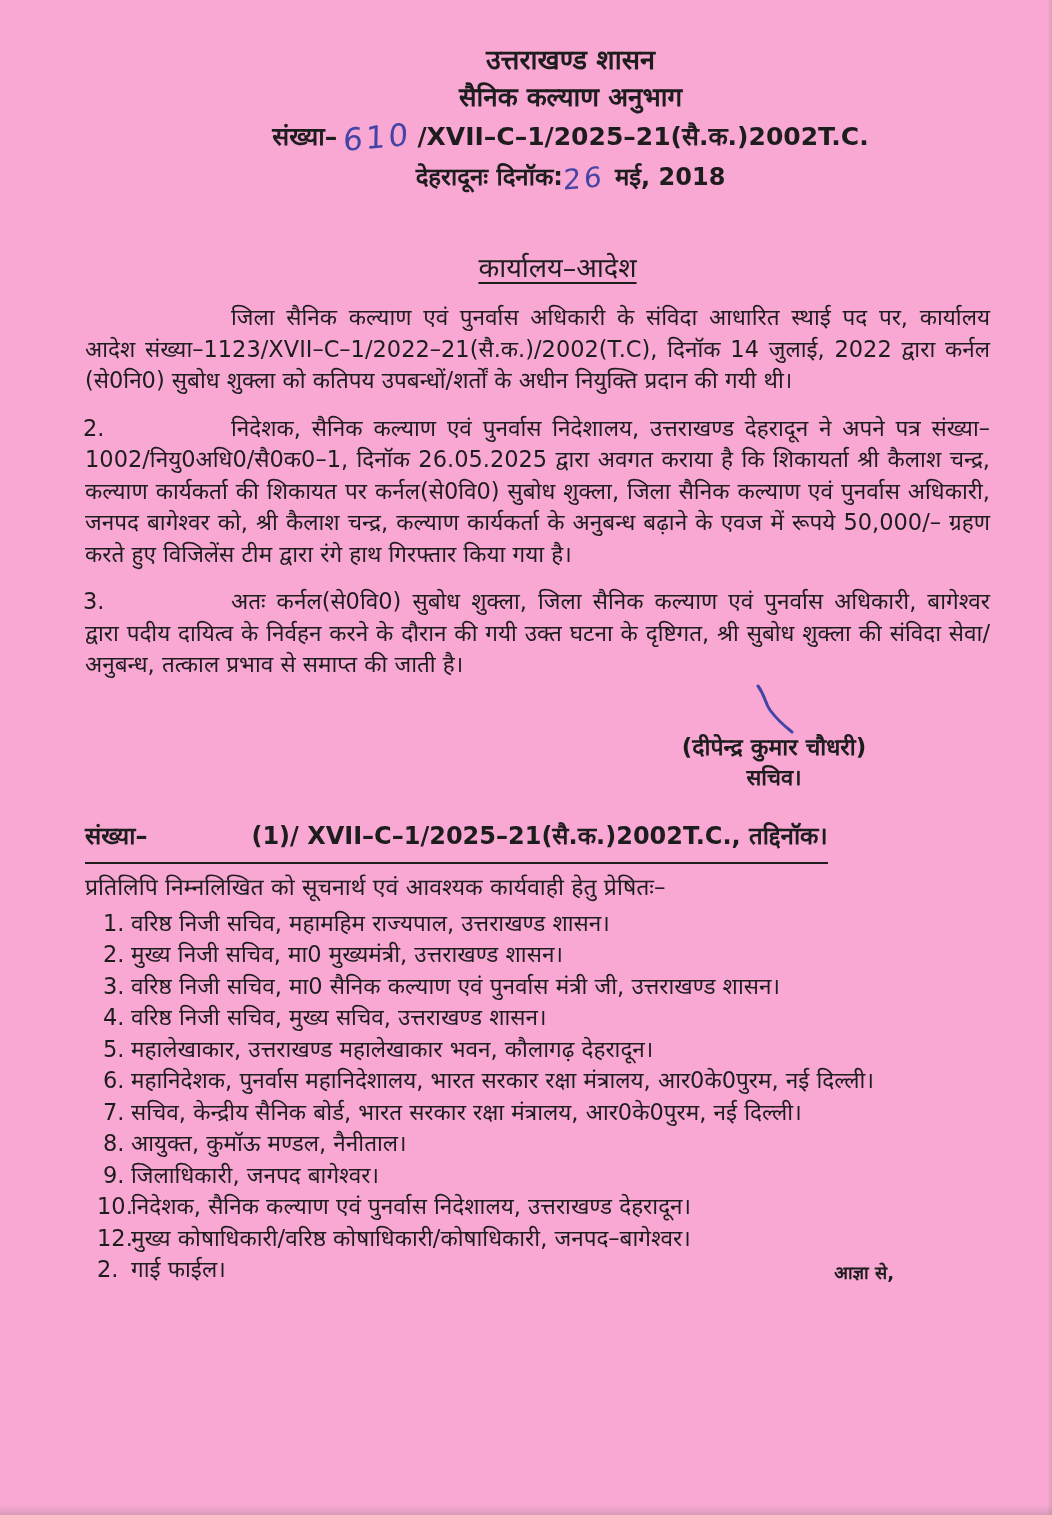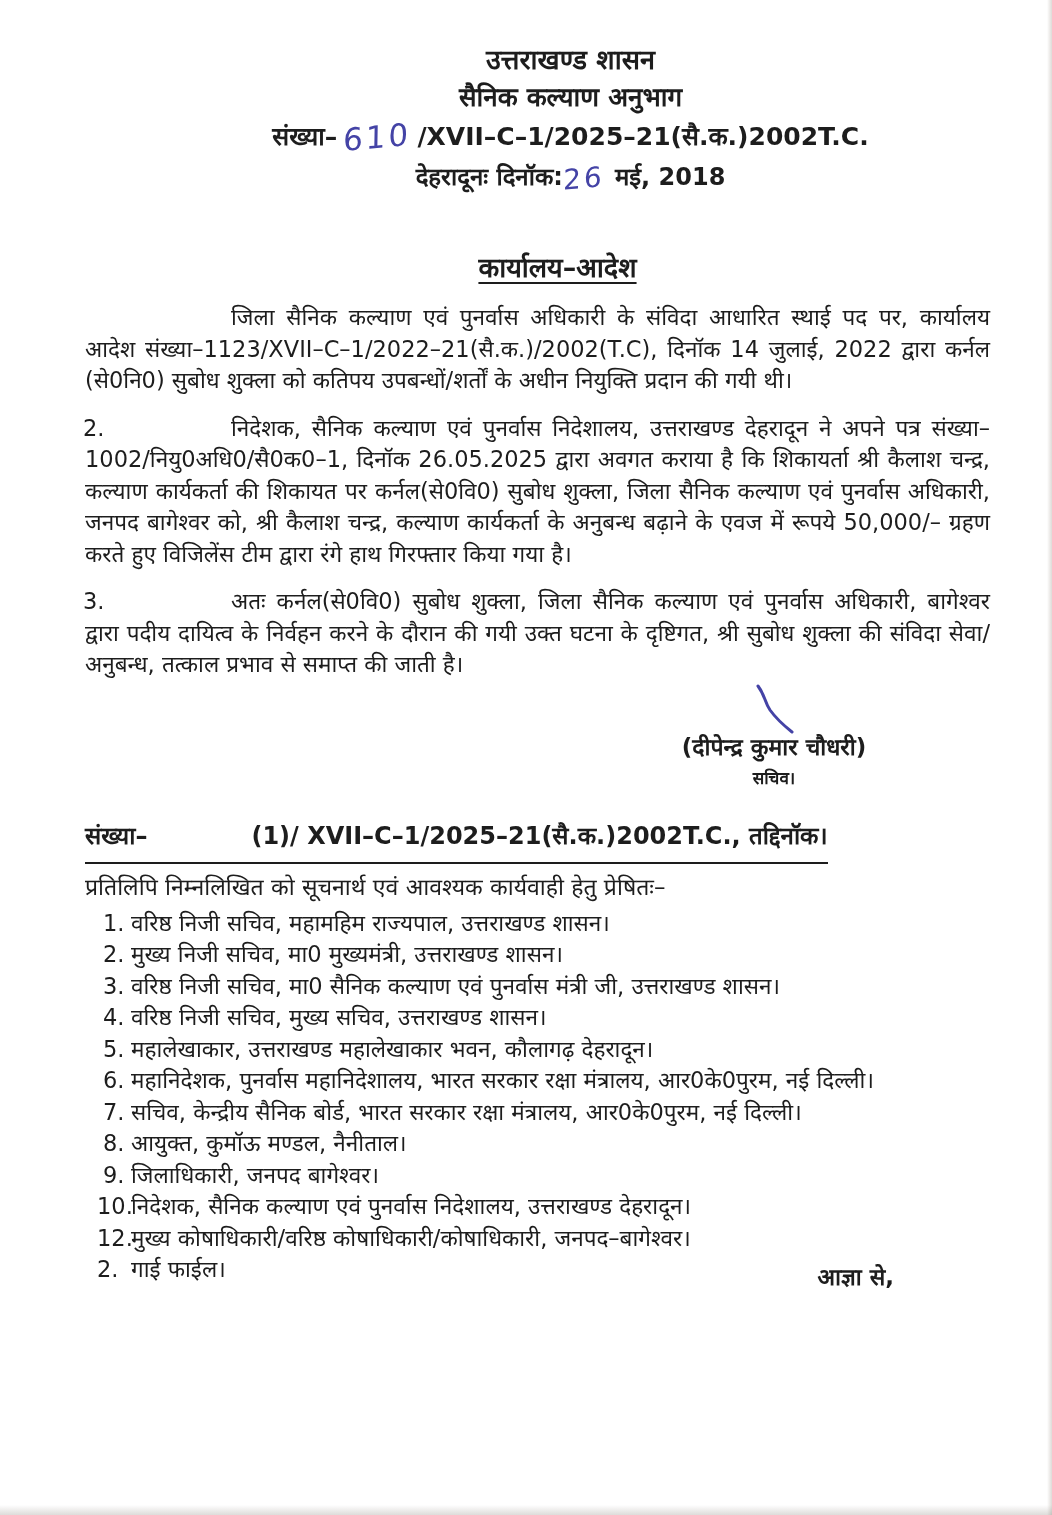--- a/index.html
+++ b/index.html
@@ -1,20 +1,20 @@
 <!DOCTYPE html>
 <html lang="hi"><head>
 <meta charset="utf-8">
 <style>
   html,body{margin:0;padding:0;background:#e8e8e8;}
   .page{
     position:relative;
     width:1052px;height:1515px;
     margin:0 auto;
-    background:#ffffff;
+    background:#f9a8d4;
     color:#1d1d1d;
     font-family:"DejaVu Sans","Liberation Sans",sans-serif;
     overflow:hidden;
     box-sizing:border-box;
     padding:42px 62px 20px 85px;
   }
   
   .edge-shadow-right{position:absolute;top:0;right:0;width:5px;height:100%;
     background:linear-gradient(to left,rgba(160,150,140,0.35),rgba(160,150,140,0));}
   .edge-shadow-bottom{position:absolute;left:0;bottom:0;width:100%;height:10px;
@@ -33,21 +33,21 @@
     font-weight:normal;
     letter-spacing:3px;
     transform:rotate(-5deg) skewX(-6deg);
     margin:0 6px;
     vertical-align:-3px;
   }
   .hand-num.small{font-size:28px;margin:0 2px 0 0;}
 
   .doc-title{
     text-align:center;margin:50px 0 0 40px;
-    font-size:27px;font-weight:bold;
+    font-size:27px;font-weight:normal;
     text-decoration:underline;
     text-underline-offset:5px;
   }
 
   .para{
     position:relative;
     margin-top:16px;
     font-size:22.5px;
     line-height:31.5px;
     text-align:justify;
@@ -55,21 +55,21 @@
   .para .pnum{position:absolute;left:-2px;top:0;}
   .para .ptext{display:block;text-indent:146px;}
 
   .sig-block{
     margin:2px 86px 0 auto;
     width:260px;
     text-align:center;
   }
   .sig-block .stroke{display:block;margin:0 auto -4px auto;}
   .sig-name{font-size:23px;font-weight:bold;line-height:32px;}
-  .sig-title{font-size:17px;font-weight:bold;line-height:30px;}
+  .sig-title{font-size:22px;font-weight:bold;line-height:30px;}
 
   .endorse-num{
     margin-top:26px;
     font-size:24px;font-weight:bold;line-height:34px;
     display:inline-block;
     border-bottom:2.5px solid #1d1d1d;
     padding-bottom:9px;
     white-space:nowrap;
   }
   .endorse-num .gap{display:inline-block;width:104px;}
@@ -79,21 +79,21 @@
   .recip-list li{
     font-size:22.5px;line-height:31.5px;
     display:flex;
   }
   .recip-list .rnum{width:46px;flex:0 0 46px;text-align:left;padding-left:18px;box-sizing:border-box;}
   .recip-list li.two-digit .rnum{padding-left:12px;}
   .recip-list .rtext{flex:1;}
 
   .by-order{
     text-align:right;margin:-26px 96px 8px 0;
-    font-size:23px;font-weight:bold;
+    font-size:18px;font-weight:bold;
   }
   .sig-block2{
     margin:14px 70px 0 auto;
     width:260px;text-align:center;
   }
   .sig-block2 .scribble{display:block;margin:0 auto -6px auto;}
 </style>
 </head>
 <body>
 

